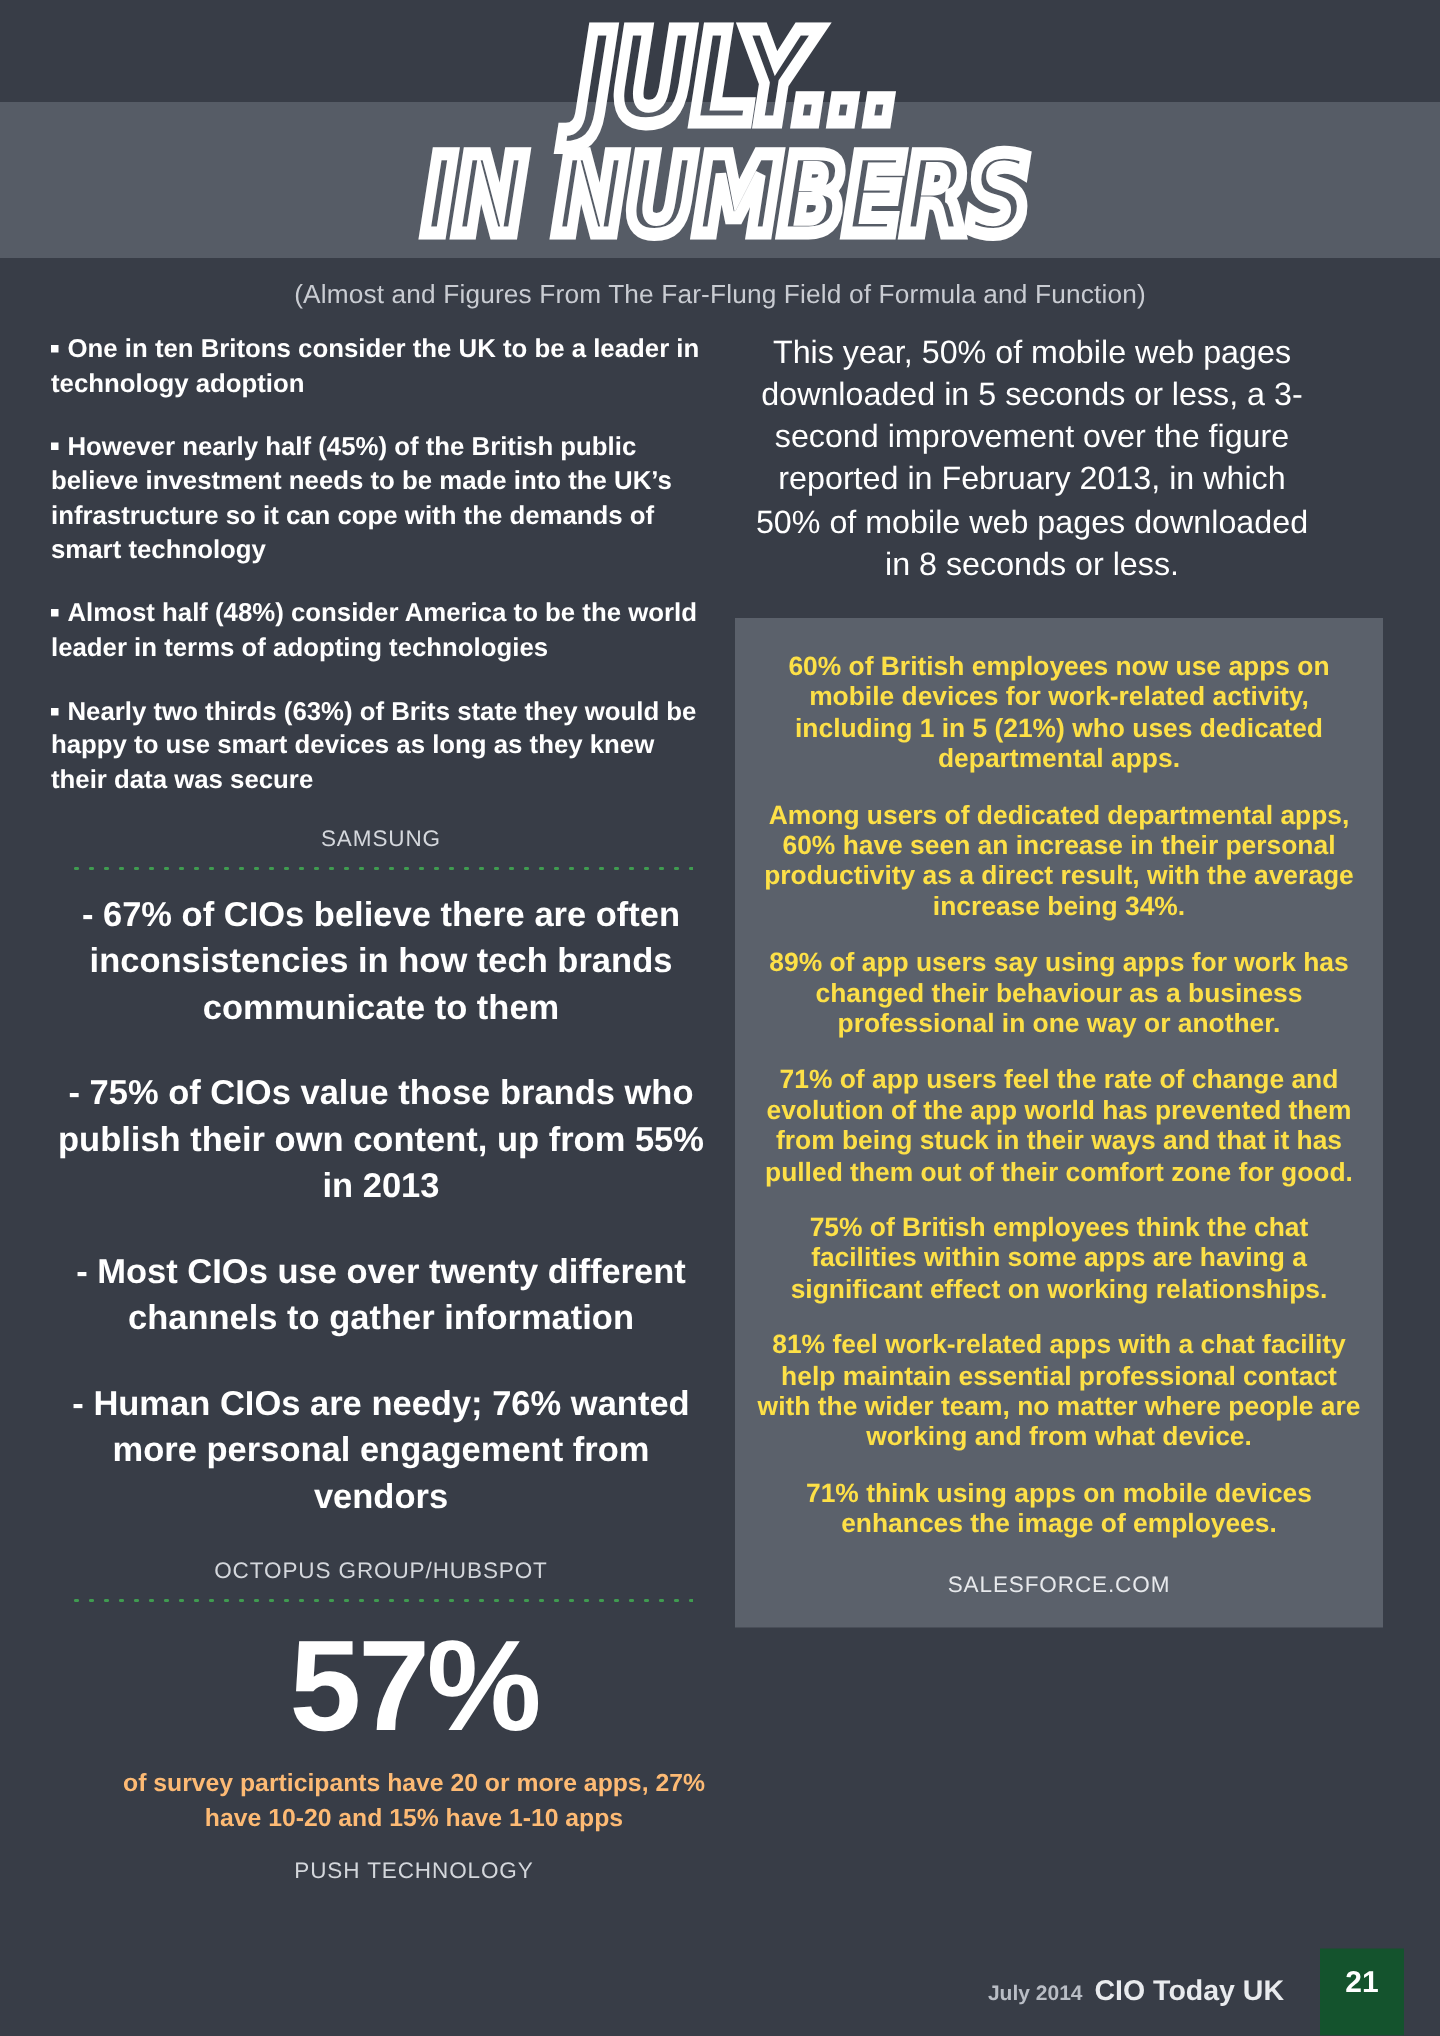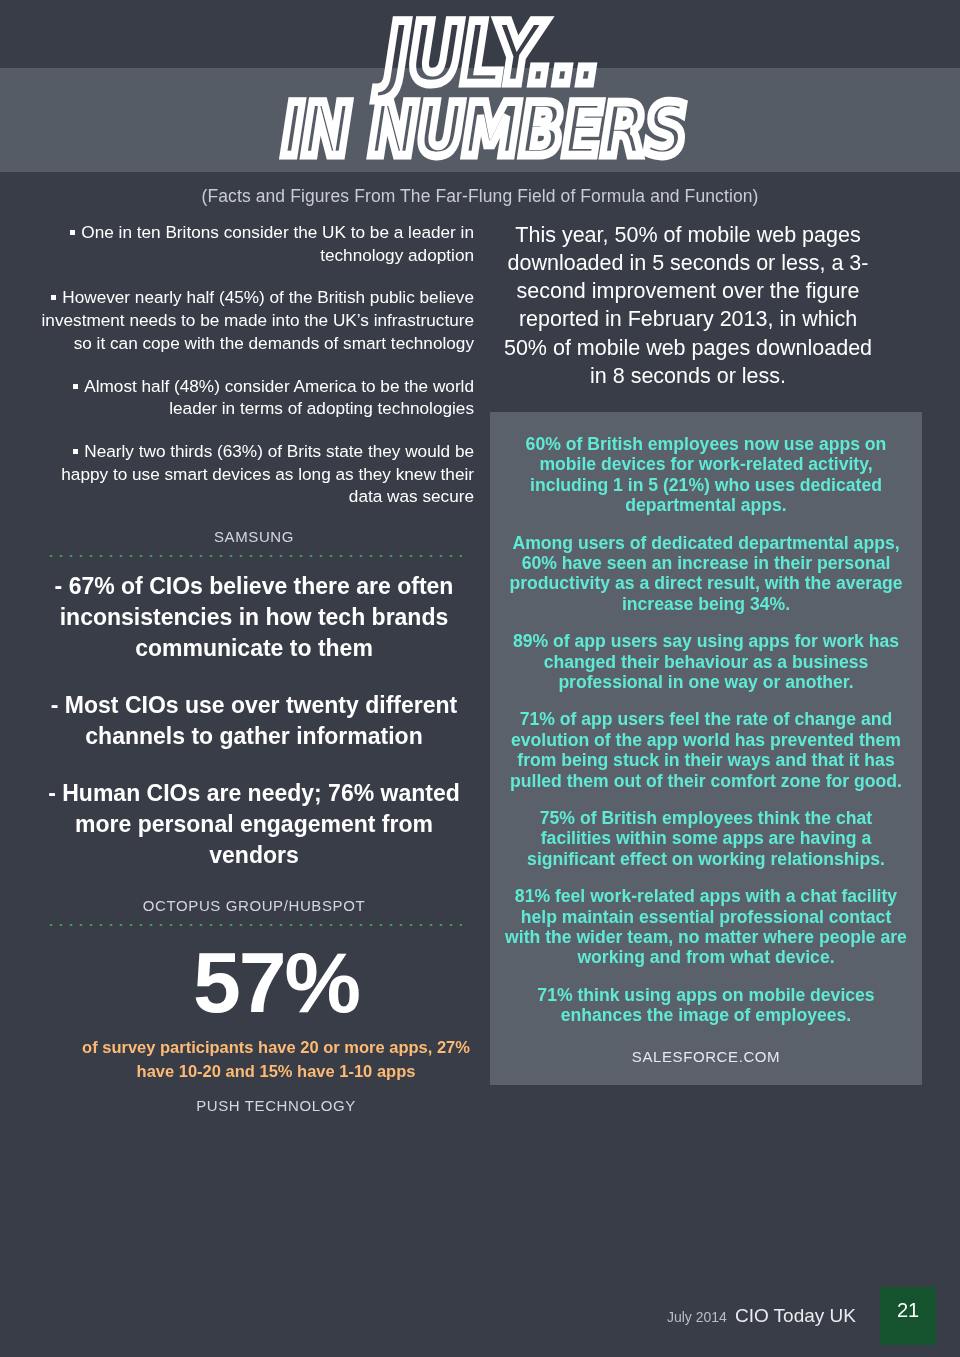--- a/index.html
+++ b/index.html
@@ -92,23 +92,23 @@
     width: 396px;
   }
 
   
   .bullet-list {
     margin: 0;
     padding: 0;
     list-style: none;
   }
   .bullet-item {
-    text-align: right;
+    text-align: left;
     font-size: 17.2px;
-    font-weight: 400;
+    font-weight: 700;
     line-height: 1.32;
     margin-bottom: 20px;
     padding: 0 6px;
     color: #ffffff;
   }
   .bullet-item .sq {
     display: inline-block;
     width: 5px;
     height: 5px;
     background: #ffffff;
@@ -181,38 +181,39 @@
     padding: 22px 14px 20px 14px;
     margin-top: 22px;
     width: 404px;
   }
   .panel-item {
     text-align: center;
     font-size: 17.6px;
     font-weight: 700;
     line-height: 1.16;
     margin-bottom: 17px;
-    color: #5eead4;
+    color: #fde047;
   }
   .panel-source {
     text-align: center;
     font-size: 15px;
     font-weight: 400;
     color: #e7e9ec;
     letter-spacing: 0.6px;
     margin-top: 22px;
   }
 
   
   .footer {
     position: absolute;
     left: 0;
-    bottom: 12px;
+    bottom: 0;
     width: 960px;
     height: 62px;
+    font-weight: bold;
   }
   .footer-meta {
     position: absolute;
     right: 104px;
     bottom: 18px;
     white-space: nowrap;
   }
   .footer-date {
     font-size: 14px;
     color: #b9bdc5;
@@ -244,39 +245,40 @@
 <body>
 
 <div class="masthead">
   <div class="masthead-band"></div>
   <div class="title-stack">
     <div class="title-july">July...</div>
     <div class="title-numbers">In Numbers</div>
   </div>
 </div>
 
-<div class="subtitle">(Facts and Figures From The Far-Flung Field of Formula and Function)</div>
+<div class="subtitle">(Almost and Figures From The Far-Flung Field of Formula and Function)</div>
 
 <div class="columns">
 
   <div class="col-left">
 
     <ul class="bullet-list">
       <li class="bullet-item"><span class="sq"></span><span>One in ten Britons consider the UK to be a leader in technology adoption</span></li>
       <li class="bullet-item"><span class="sq"></span><span>However nearly half (45%) of the British public believe investment needs to be made into the UK’s infrastructure so it can cope with the demands of smart technology</span></li>
       <li class="bullet-item"><span class="sq"></span><span>Almost half (48%) consider America to be the world leader in terms of adopting technologies</span></li>
       <li class="bullet-item"><span class="sq"></span><span>Nearly two thirds (63%) of Brits state they would be happy to use smart devices as long as they knew their data was secure</span></li>
     </ul>
 
     <div class="source">SAMSUNG</div>
 
     <div class="divider"></div>
 
     <div>
       <div class="dash-item">- 67% of CIOs believe there are often inconsistencies in how tech brands communicate to them</div>
+      <div class="dash-item">- 75% of CIOs value those brands who publish their own content, up from 55% in 2013</div>
       <div class="dash-item">- Most CIOs use over twenty different channels to gather information</div>
       <div class="dash-item">- Human CIOs are needy; 76% wanted more personal engagement from vendors</div>
     </div>
 
     <div class="source">OCTOPUS GROUP/HUBSPOT</div>
 
     <div class="divider"></div>
 
     <div class="bigstat">
       <div class="bigstat-number">57%</div>

